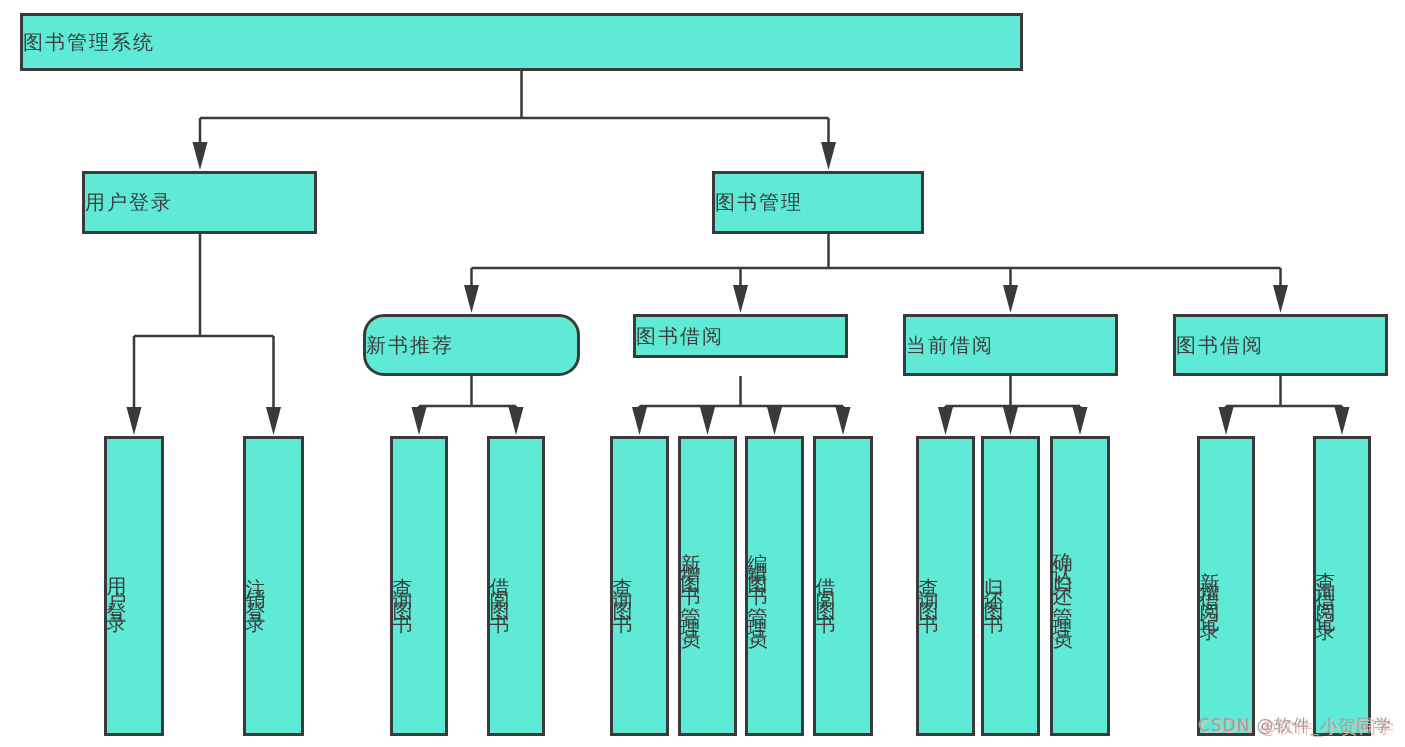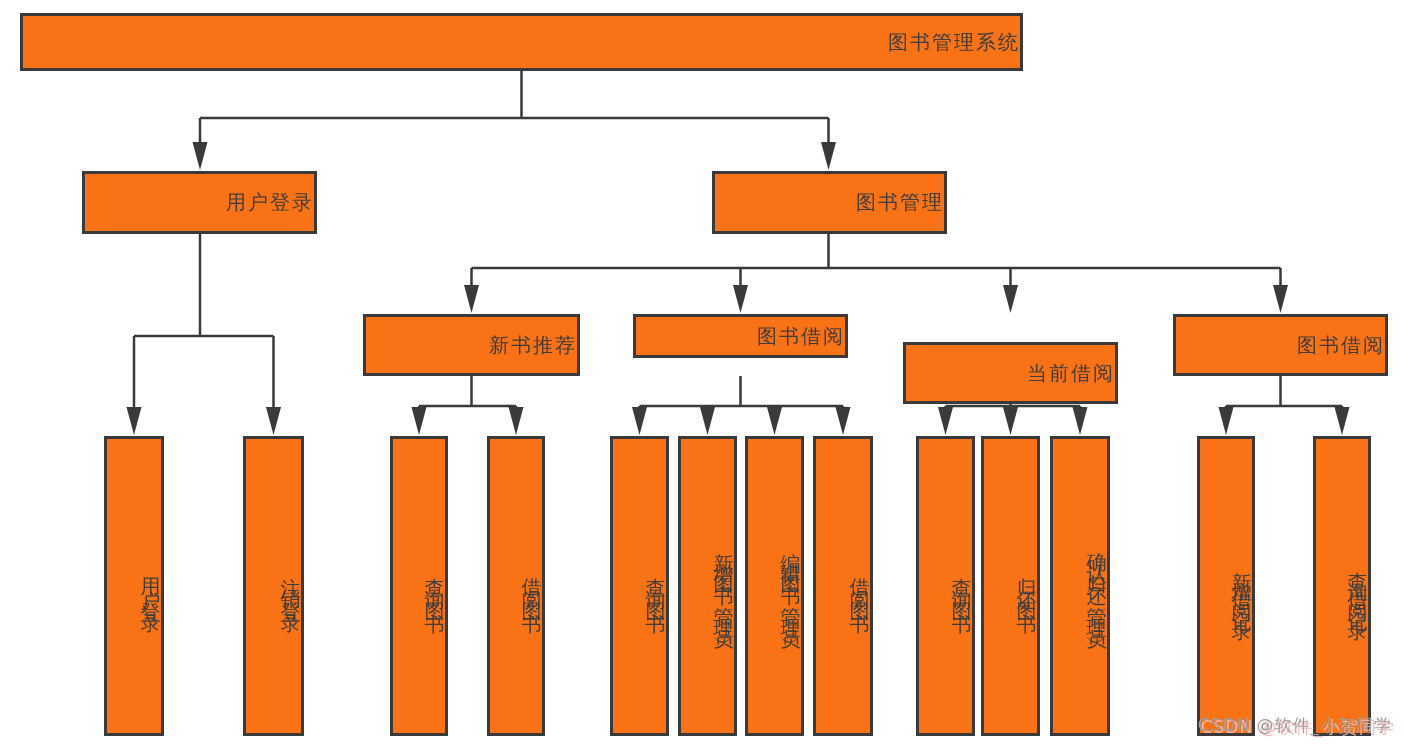--- a/index.html
+++ b/index.html
@@ -2,24 +2,24 @@
 <html><head>
 <meta charset="utf-8">
 <style>
   html,body{margin:0;padding:0;background:#ffffff;}
   body{font-family:"DejaVu Sans","Liberation Sans",sans-serif;}
   #stage{position:relative;width:1405px;height:747px;background:#ffffff;overflow:hidden;}
   .box{
     position:absolute;
     box-sizing:border-box;
     border:3px solid #3a3a3a;
-    background:#f97316;
+    background:#5eead4;
     display:flex;
     align-items:center;
-    justify-content:flex-end;
+    justify-content:flex-start;
     color:#3d3d3d;
   }
   .hlabel{font-size:20px;letter-spacing:2px;white-space:nowrap;}
   .vlabel{
     writing-mode:vertical-rl;
     text-orientation:mixed;
     font-size:20px;
     line-height:1;
     white-space:nowrap;
   }
@@ -88,31 +88,31 @@
     </g>
   </svg>
 
   <div class="box" style="left:20px;top:13px;width:1003px;height:58px;">
     <span class="hlabel">图书管理系统</span>
   </div>
 
   <div class="box" style="left:82px;top:171px;width:235px;height:63px;">
     <span class="hlabel">用户登录</span>
   </div>
-  <div class="box" style="left:712px;top:171px;width:235px;height:63px;">
+  <div class="box" style="left:712px;top:171px;width:212px;height:63px;">
     <span class="hlabel">图书管理</span>
   </div>
 
-  <div class="box" style="left:363px;top:314px;width:217px;height:62px;">
+  <div class="box" style="left:363px;top:314px;width:217px;height:62px;border-radius:21px;">
     <span class="hlabel">新书推荐</span>
   </div>
   <div class="box" style="left:633px;top:314px;width:215px;height:44px;">
     <span class="hlabel">图书借阅</span>
   </div>
-  <div class="box" style="left:903px;top:314px;width:215px;height:62px;margin-top:28px;">
+  <div class="box" style="left:903px;top:314px;width:215px;height:62px;">
     <span class="hlabel">当前借阅</span>
   </div>
   <div class="box" style="left:1173px;top:314px;width:215px;height:62px;">
     <span class="hlabel">图书借阅</span>
   </div>
 
   <div class="box" style="left:104px;top:436px;width:60px;height:300px;">
     <span class="vlabel vt4">用户登录</span>
   </div>
   <div class="box" style="left:243px;top:436px;width:61px;height:300px;">

